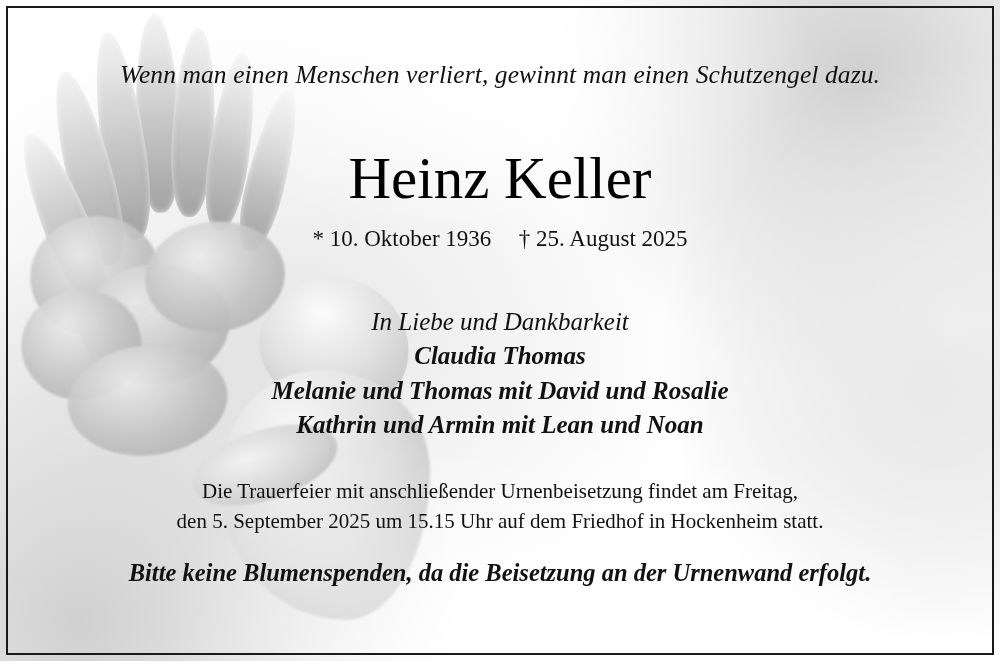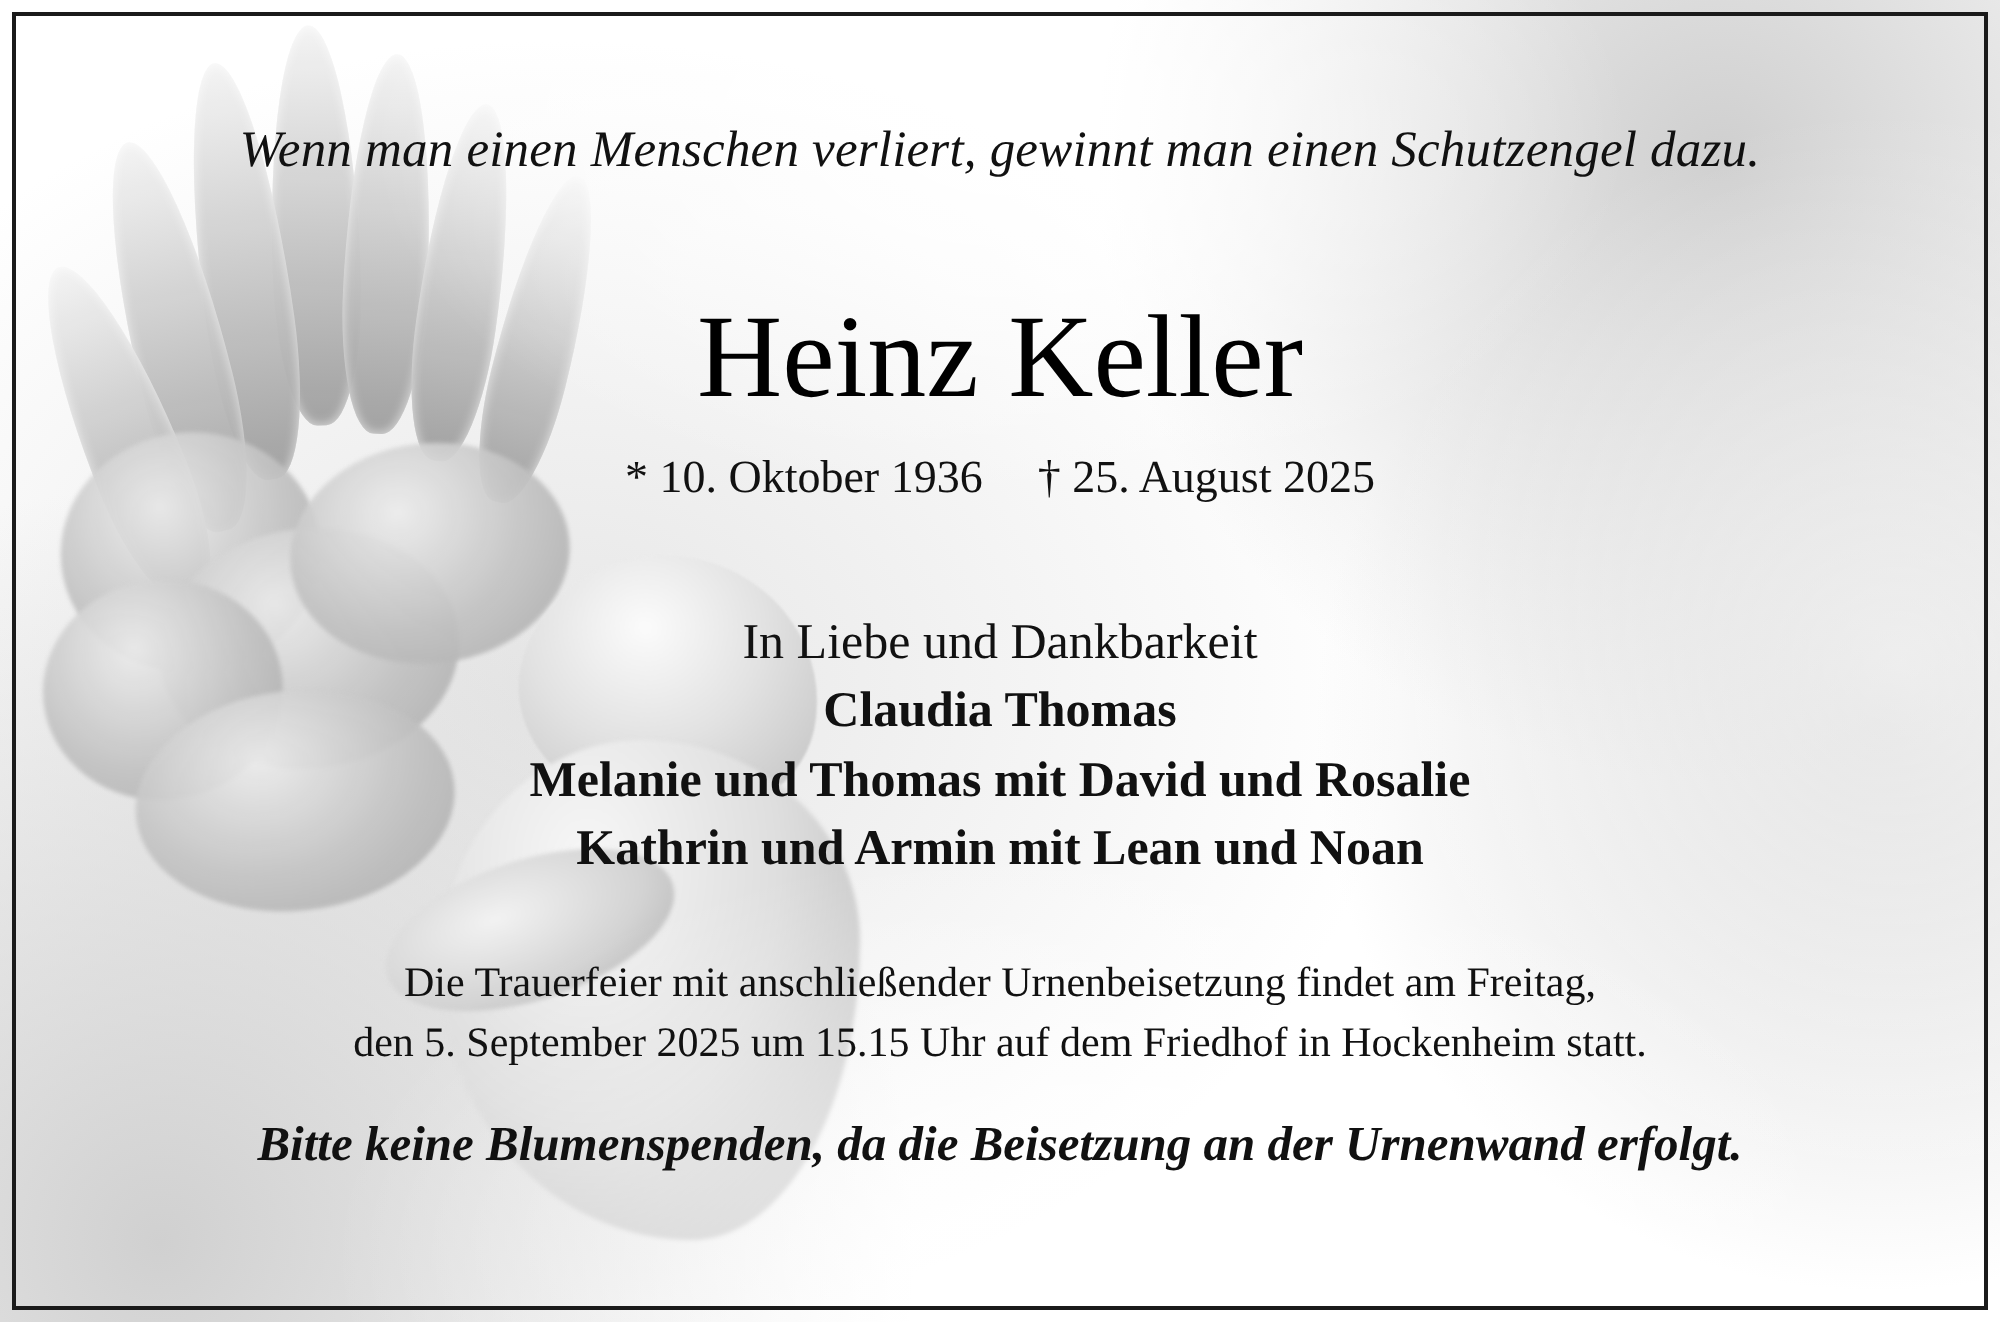--- a/index.html
+++ b/index.html
@@ -150,20 +150,21 @@
     display: inline-block;
     width: 16px;
   }
   .block-love {
     position: absolute;
     left: 0;
     right: 0;
     top: 305px;
     font-size: 25px;
     line-height: 1.37;
+    font-style: italic;
   }
   .block-love .lead {
     font-weight: normal;
   }
   .block-love .strong {
     font-weight: bold;
   }
   .block-service {
     position: absolute;
     left: 0;

